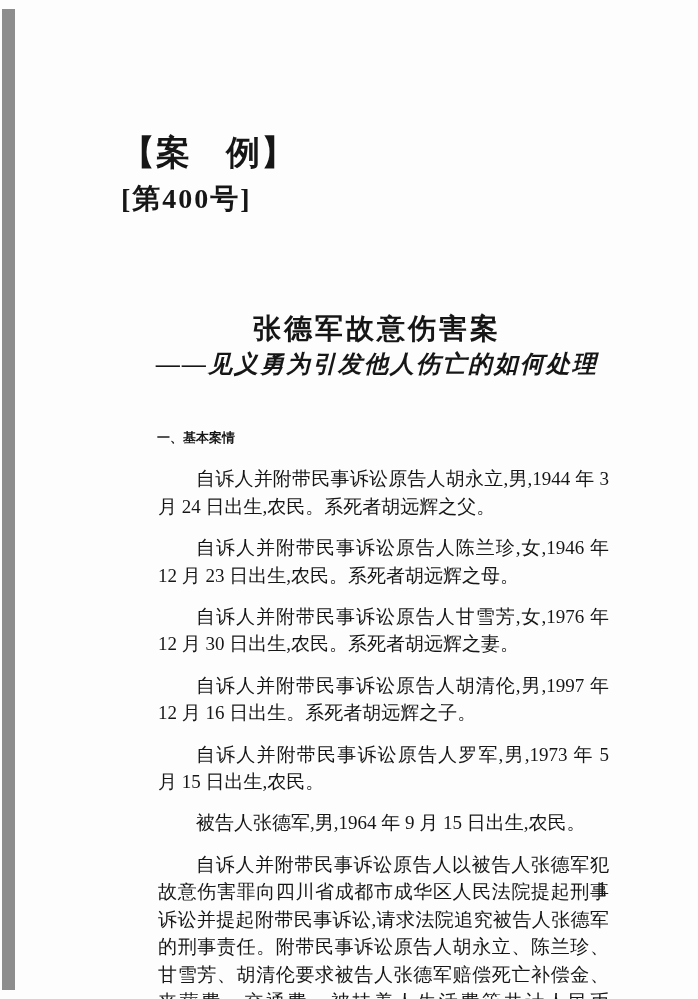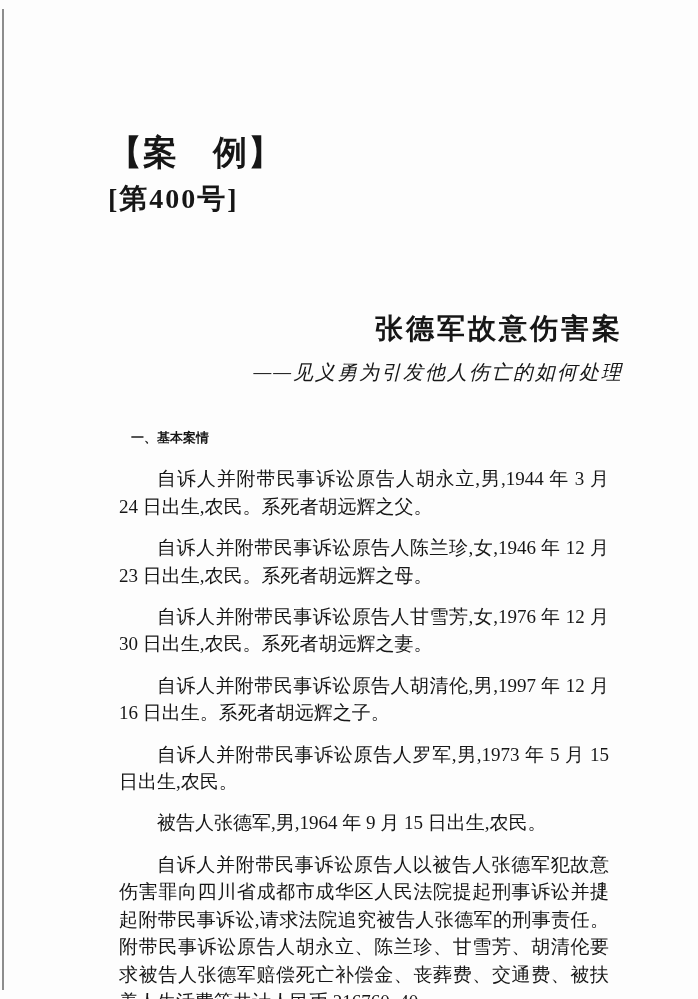--- a/index.html
+++ b/index.html
@@ -1,15 +1,15 @@
 <!DOCTYPE html>
 <html lang="zh"><head>
 <meta charset="utf-8">
 <style>
-  * { box-sizing: border-box; }
+  * { box-sizing: border-box; padding-left: 13px; }
   html, body { margin: 0; padding: 0; }
   body {
     width: 698px; height: 999px;
     background: #ffffff;
     font-family: "Liberation Serif", "DejaVu Serif", serif;
   }
   .page {
     position: relative;
     width: 698px; height: 999px;
     background: #fdfdfd;
@@ -35,33 +35,33 @@
     left: 108px; top: 180px;
     font-size: 28px;
     font-weight: 700;
     letter-spacing: 2px;
     text-align: right;
   }
   .title-wrap {
     position: absolute;
     left: 105px; top: 310px;
     width: 518px;
-    text-align: right;
+    text-align: center;
   }
   .doc-title {
     margin: 0;
     font-size: 28px;
     font-weight: 700;
     letter-spacing: 3px;
   }
   .doc-subtitle {
-    margin-top: 11px;
-    font-size: 20px;
+    font-size: 24px;
     font-style: italic;
     letter-spacing: 2px;
+    font-weight: bold;
   }
   .body-text {
     position: absolute;
     left: 105px; top: 424px;
     width: 518px;
     font-size: 19px;
     line-height: 27.4px;
     text-align: justify;
   }
   .section-heading {

